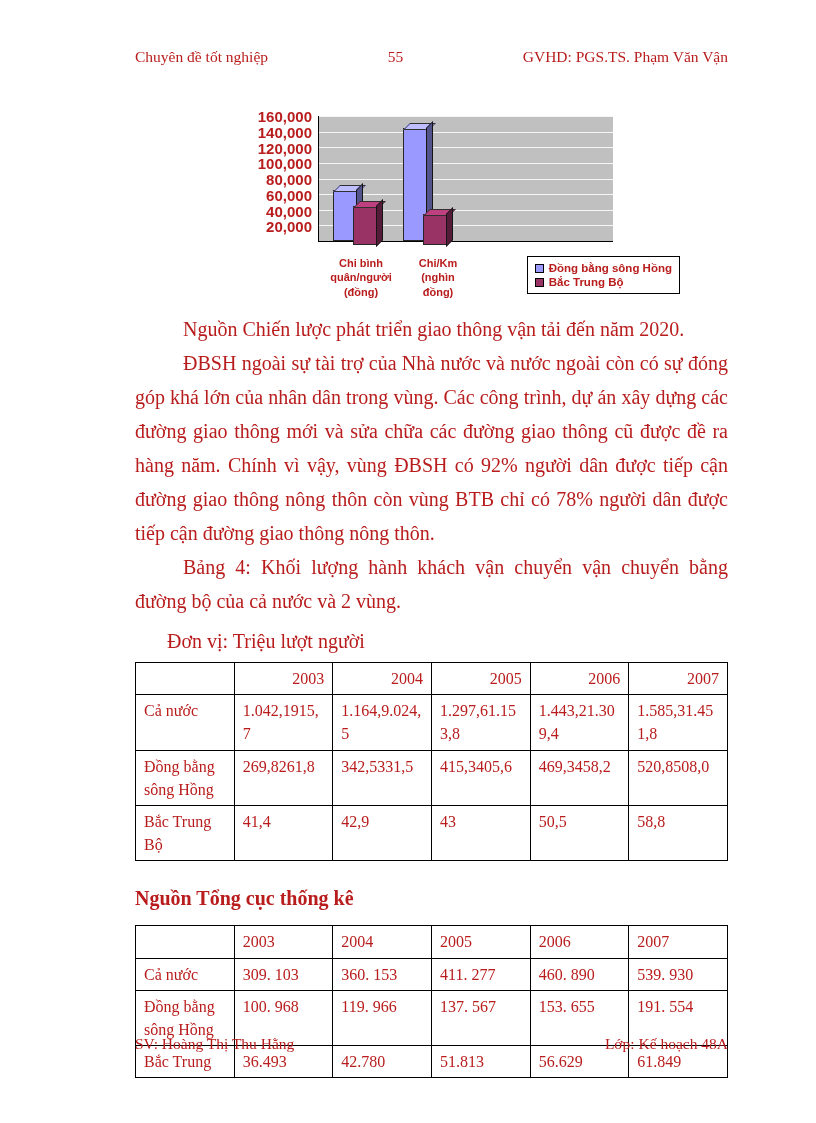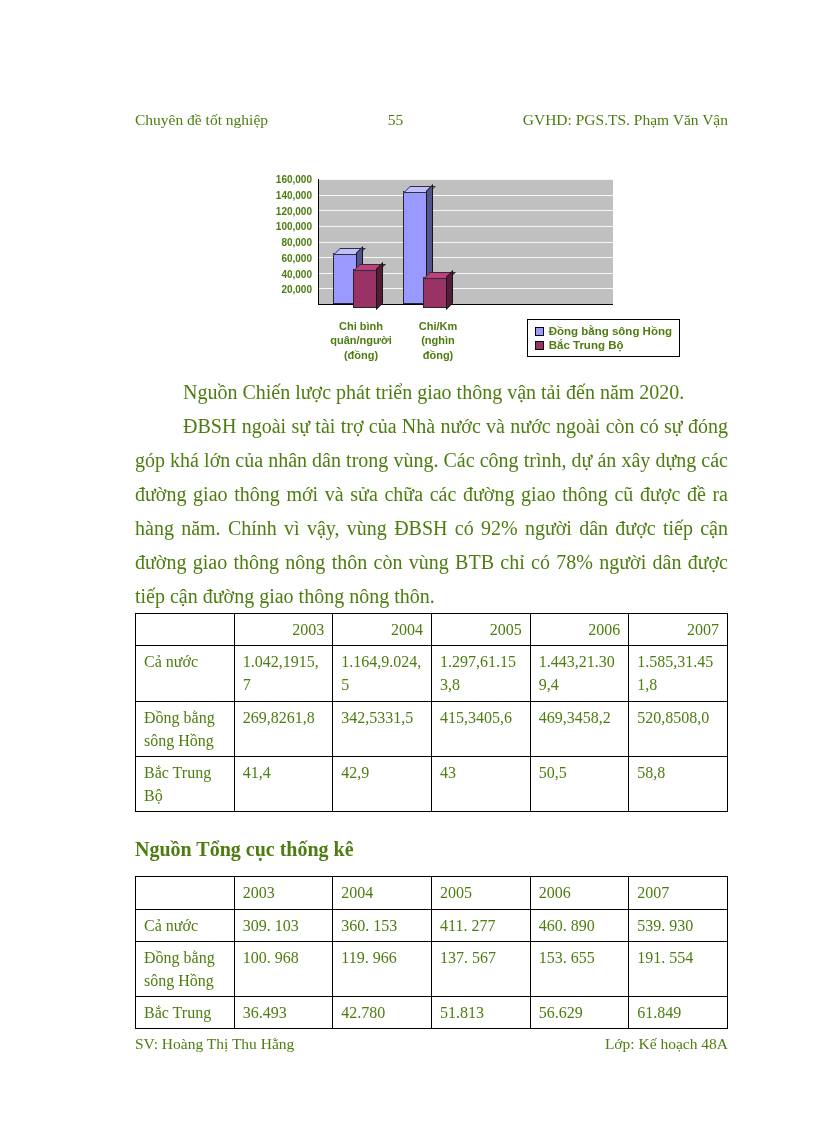--- a/index.html
+++ b/index.html
@@ -1,29 +1,29 @@
 <!DOCTYPE html>
 <html><head>
 <meta charset="utf-8">
 <style>
   * { margin:0; padding:0; box-sizing:border-box; }
   html,body { background:#fff; }
   .page {
     position:relative; width:816px; height:1123px; margin:0 auto;
-    background:#ffffff; color:#4d7c0f;
+    background:#ffffff; color:#b91c1c;
     font-family:"Liberation Serif", serif; font-size:16px;
-    padding:111px 88px 0 135px; overflow:hidden;
+    padding:48px 88px 0 135px; overflow:hidden;
   }
   
   .hdr { display:flex; justify-content:space-between; align-items:baseline; font-size:15.5px; }
   
   .chart-wrap { position:relative; width:420px; margin:50px 0 0 125px; height:182px; }
   .chart-main { display:flex; }
   .y-axis { position:relative; width:58px; flex:none;
-            font-family:"Liberation Sans", sans-serif; font-weight:bold; font-size:10px; }
+            font-family:"Liberation Sans", sans-serif; font-weight:bold; font-size:15px; }
   .ytick { position:absolute; right:6px; transform:translateY(-50%); white-space:nowrap; }
   .plot { position:relative; width:295px; height:126px; flex:none;
           background:#c0c0c0; border-left:1px solid #000; border-bottom:1px solid #000; }
   .gridline { position:absolute; left:0; right:0; height:1px; background:rgba(255,255,255,.85); z-index:0; }
   .bar-group { position:absolute; bottom:0; height:100%; z-index:2; }
   .g0 { left:14px; width:48px; }
   .g1 { left:84px; width:48px; }
   .bar { position:absolute; bottom:0; width:24px; background:var(--c,#999); border:1px solid #262626; }
   .bar::before { content:""; position:absolute; left:-1px; top:-6px; width:calc(100% + 2px); height:5px;
                  background:var(--c); filter:brightness(1.25); border:1px solid #262626;
@@ -113,20 +113,22 @@
       <div class="legend-item">
         <span class="swatch" style="background: rgb(153, 51, 102);"></span>
         <span>Bắc Trung Bộ</span>
       </div>
     </div>
   </div>
 
   <div class="doc">
     <p class="indent src-line">Nguồn Chiến lược phát triển giao thông vận tải đến năm 2020.</p>
     <p class="indent">ĐBSH ngoài sự tài trợ của Nhà nước và nước ngoài còn có sự đóng góp khá lớn của nhân dân trong vùng. Các công trình, dự án xây dựng các đường giao thông mới và sửa chữa các đường giao thông cũ được đề ra hàng năm. Chính vì vậy, vùng ĐBSH có 92% người dân được tiếp cận đường giao thông nông thôn còn vùng BTB chỉ có 78% người dân được tiếp cận đường giao thông nông thôn.</p>
+    <p class="indent">Bảng 4: Khối lượng hành khách vận chuyển vận chuyển bằng đường bộ của cả nước và 2 vùng.</p>
+    <p class="unit">Đơn vị: Triệu lượt người</p>
 
     <table class="doc-table t4">
       <tbody>
           <tr>
         <td></td>
         <td class="yr-r">2003</td>
         <td class="yr-r">2004</td>
         <td class="yr-r">2005</td>
         <td class="yr-r">2006</td>
         <td class="yr-r">2007</td>

